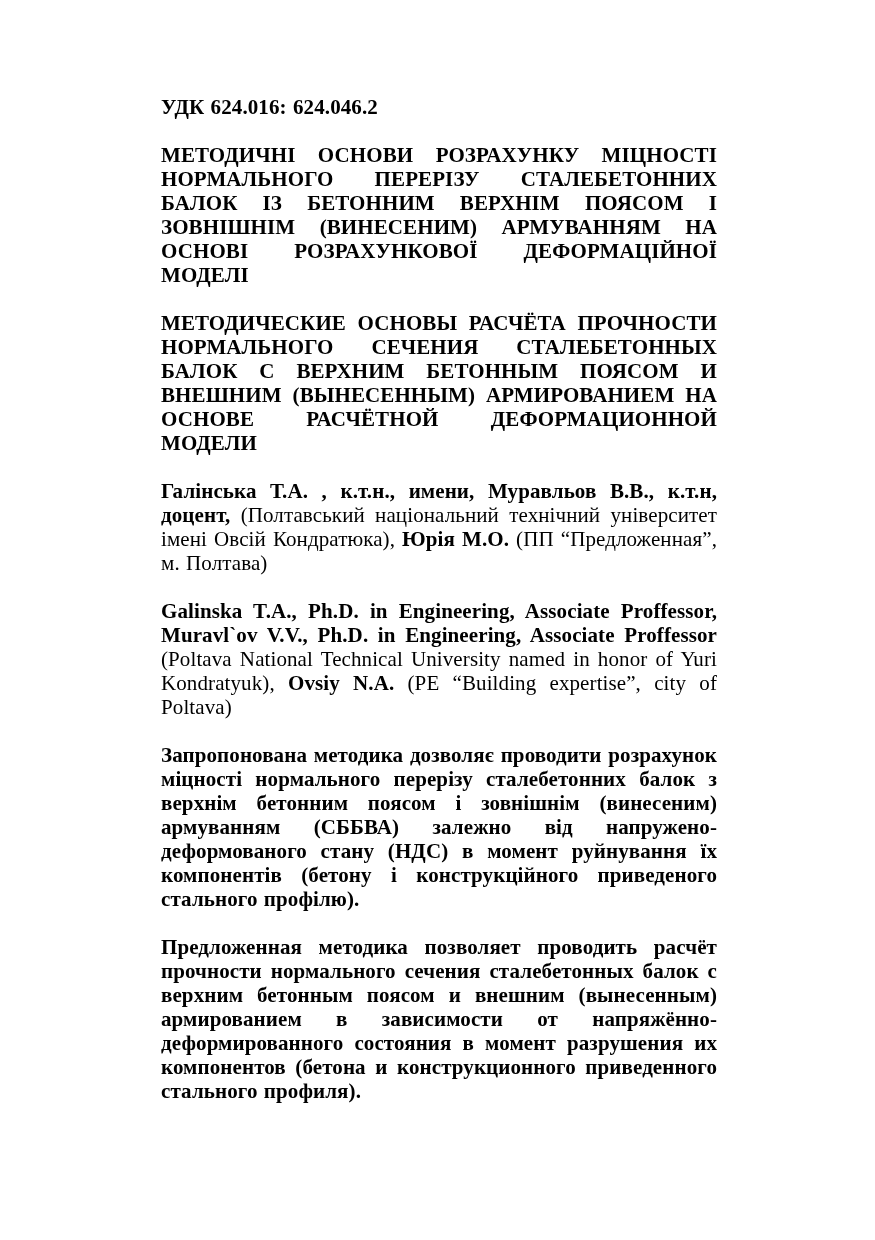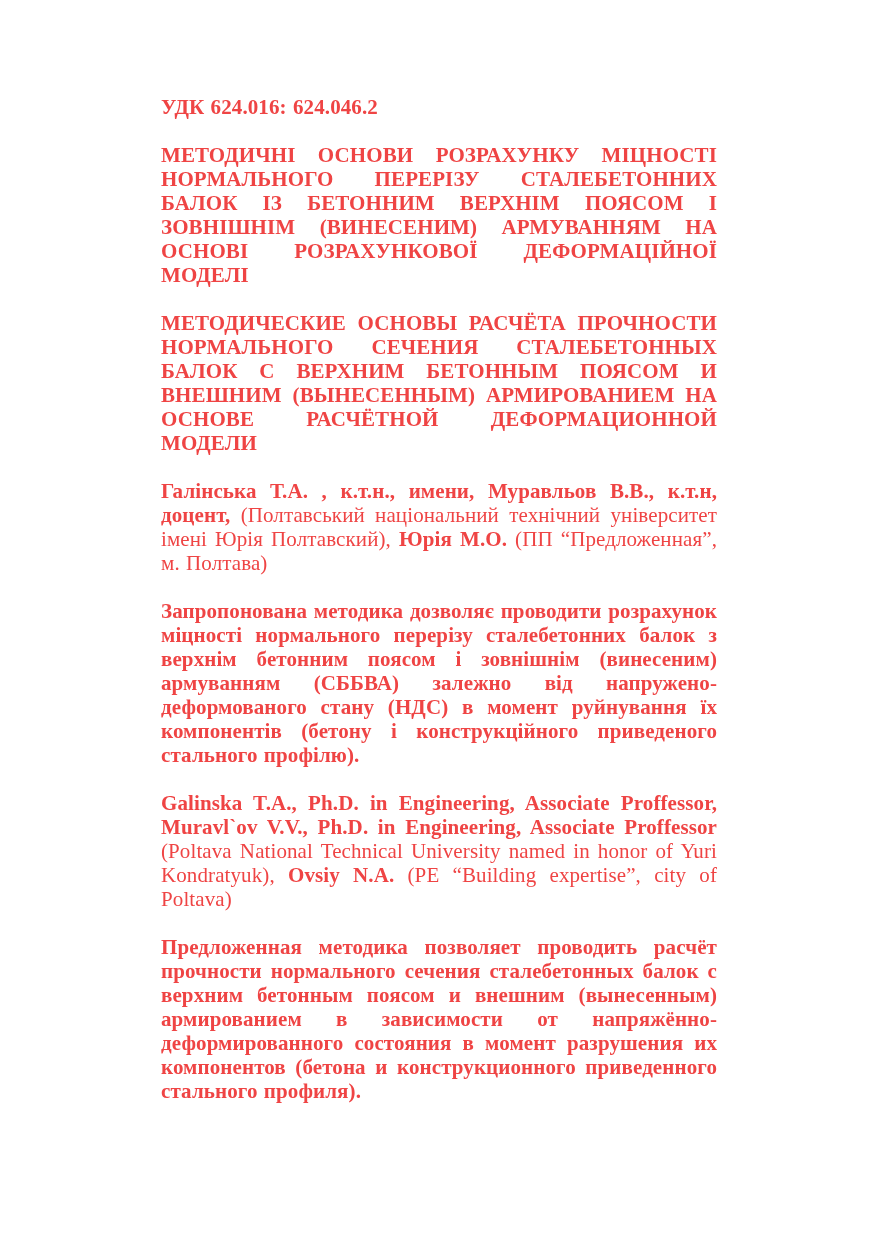--- a/index.html
+++ b/index.html
@@ -9,21 +9,21 @@
   }
   .page {
     position: relative;
     width: 729px;
     height: 1240px;
     margin: 0 auto;
     background: #ffffff;
     box-sizing: border-box;
     padding: 95px 85px 0 88px;
     font-family: "Liberation Serif", "DejaVu Serif", serif;
-    color: #ef4444;
+    color: #000000;
     overflow: hidden;
   }
   .para {
     margin: 0 0 24px 0;
     font-size: 21px;
     line-height: 24px;
     text-align: justify;
     letter-spacing: 0.1px;
     word-spacing: 1px;
   }
@@ -36,22 +36,22 @@
 
 <div class="page">
 
   <p class="para b">УДК 624.016: 624.046.2</p>
 
   <p class="para title">МЕТОДИЧНІ ОСНОВИ РОЗРАХУНКУ МІЦНОСТІ НОРМАЛЬНОГО ПЕРЕРІЗУ СТАЛЕБЕТОННИХ БАЛОК ІЗ БЕТОННИМ ВЕРХНІМ ПОЯСОМ І ЗОВНІШНІМ (ВИНЕСЕНИМ) АРМУВАННЯМ НА ОСНОВІ РОЗРАХУНКОВОЇ ДЕФОРМАЦІЙНОЇ МОДЕЛІ</p>
 
   <p class="para title">МЕТОДИЧЕСКИЕ ОСНОВЫ РАСЧЁТА ПРОЧНОСТИ НОРМАЛЬНОГО СЕЧЕНИЯ СТАЛЕБЕТОННЫХ БАЛОК С ВЕРХНИМ БЕТОННЫМ ПОЯСОМ И ВНЕШНИМ (ВЫНЕСЕННЫМ) АРМИРОВАНИЕМ НА ОСНОВЕ РАСЧЁТНОЙ ДЕФОРМАЦИОННОЙ МОДЕЛИ</p>
 
 
-  <p class="para"><span class="b">Галінська Т.А. , к.т.н., имени, Муравльов В.В., к.т.н, доцент, </span><span>(Полтавський національний технічний університет імені Юрія Полтавский), </span><span class="b">Юрія М.О. </span><span>(ПП “Предложенная”, м. Полтава)</span></p>
+  <p class="para"><span class="b">Галінська Т.А. , к.т.н., имени, Муравльов В.В., к.т.н, доцент, </span><span>(Полтавський національний технічний університет імені Овсій Кондратюка), </span><span class="b">Юрія М.О. </span><span>(ПП “Предложенная”, м. Полтава)</span></p>
 
 
+  <p class="para"><span class="b">Galinska T.A., Ph.D. in Engineering, Associate Proffessor, Muravl`ov V.V., Ph.D. in Engineering, Associate Proffessor </span><span>(Poltava National Technical University named in honor of Yuri Kondratyuk), </span><span class="b">Ovsiy N.A. </span><span>(PE “Building expertise”, city of Poltava)</span></p>
+
   <p class="para abstract">Запропонована методика дозволяє проводити розрахунок міцності нормального перерізу сталебетонних балок з верхнім бетонним поясом і зовнішнім (винесеним) армуванням (СББВА) залежно від напружено-деформованого стану (НДС) в момент руйнування їх компонентів (бетону і конструкційного приведеного стального профілю).</p>
-
-  <p class="para"><span class="b">Galinska T.A., Ph.D. in Engineering, Associate Proffessor, Muravl`ov V.V., Ph.D. in Engineering, Associate Proffessor </span><span>(Poltava National Technical University named in honor of Yuri Kondratyuk), </span><span class="b">Ovsiy N.A. </span><span>(PE “Building expertise”, city of Poltava)</span></p>
 
   <p class="para abstract">Предложенная методика позволяет проводить расчёт прочности нормального сечения сталебетонных балок с верхним бетонным поясом и внешним (вынесенным) армированием в зависимости от напряжённо-деформированного состояния в момент разрушения их компонентов (бетона и конструкционного приведенного стального профиля).</p>
 
 </div>
 
 </body></html>

